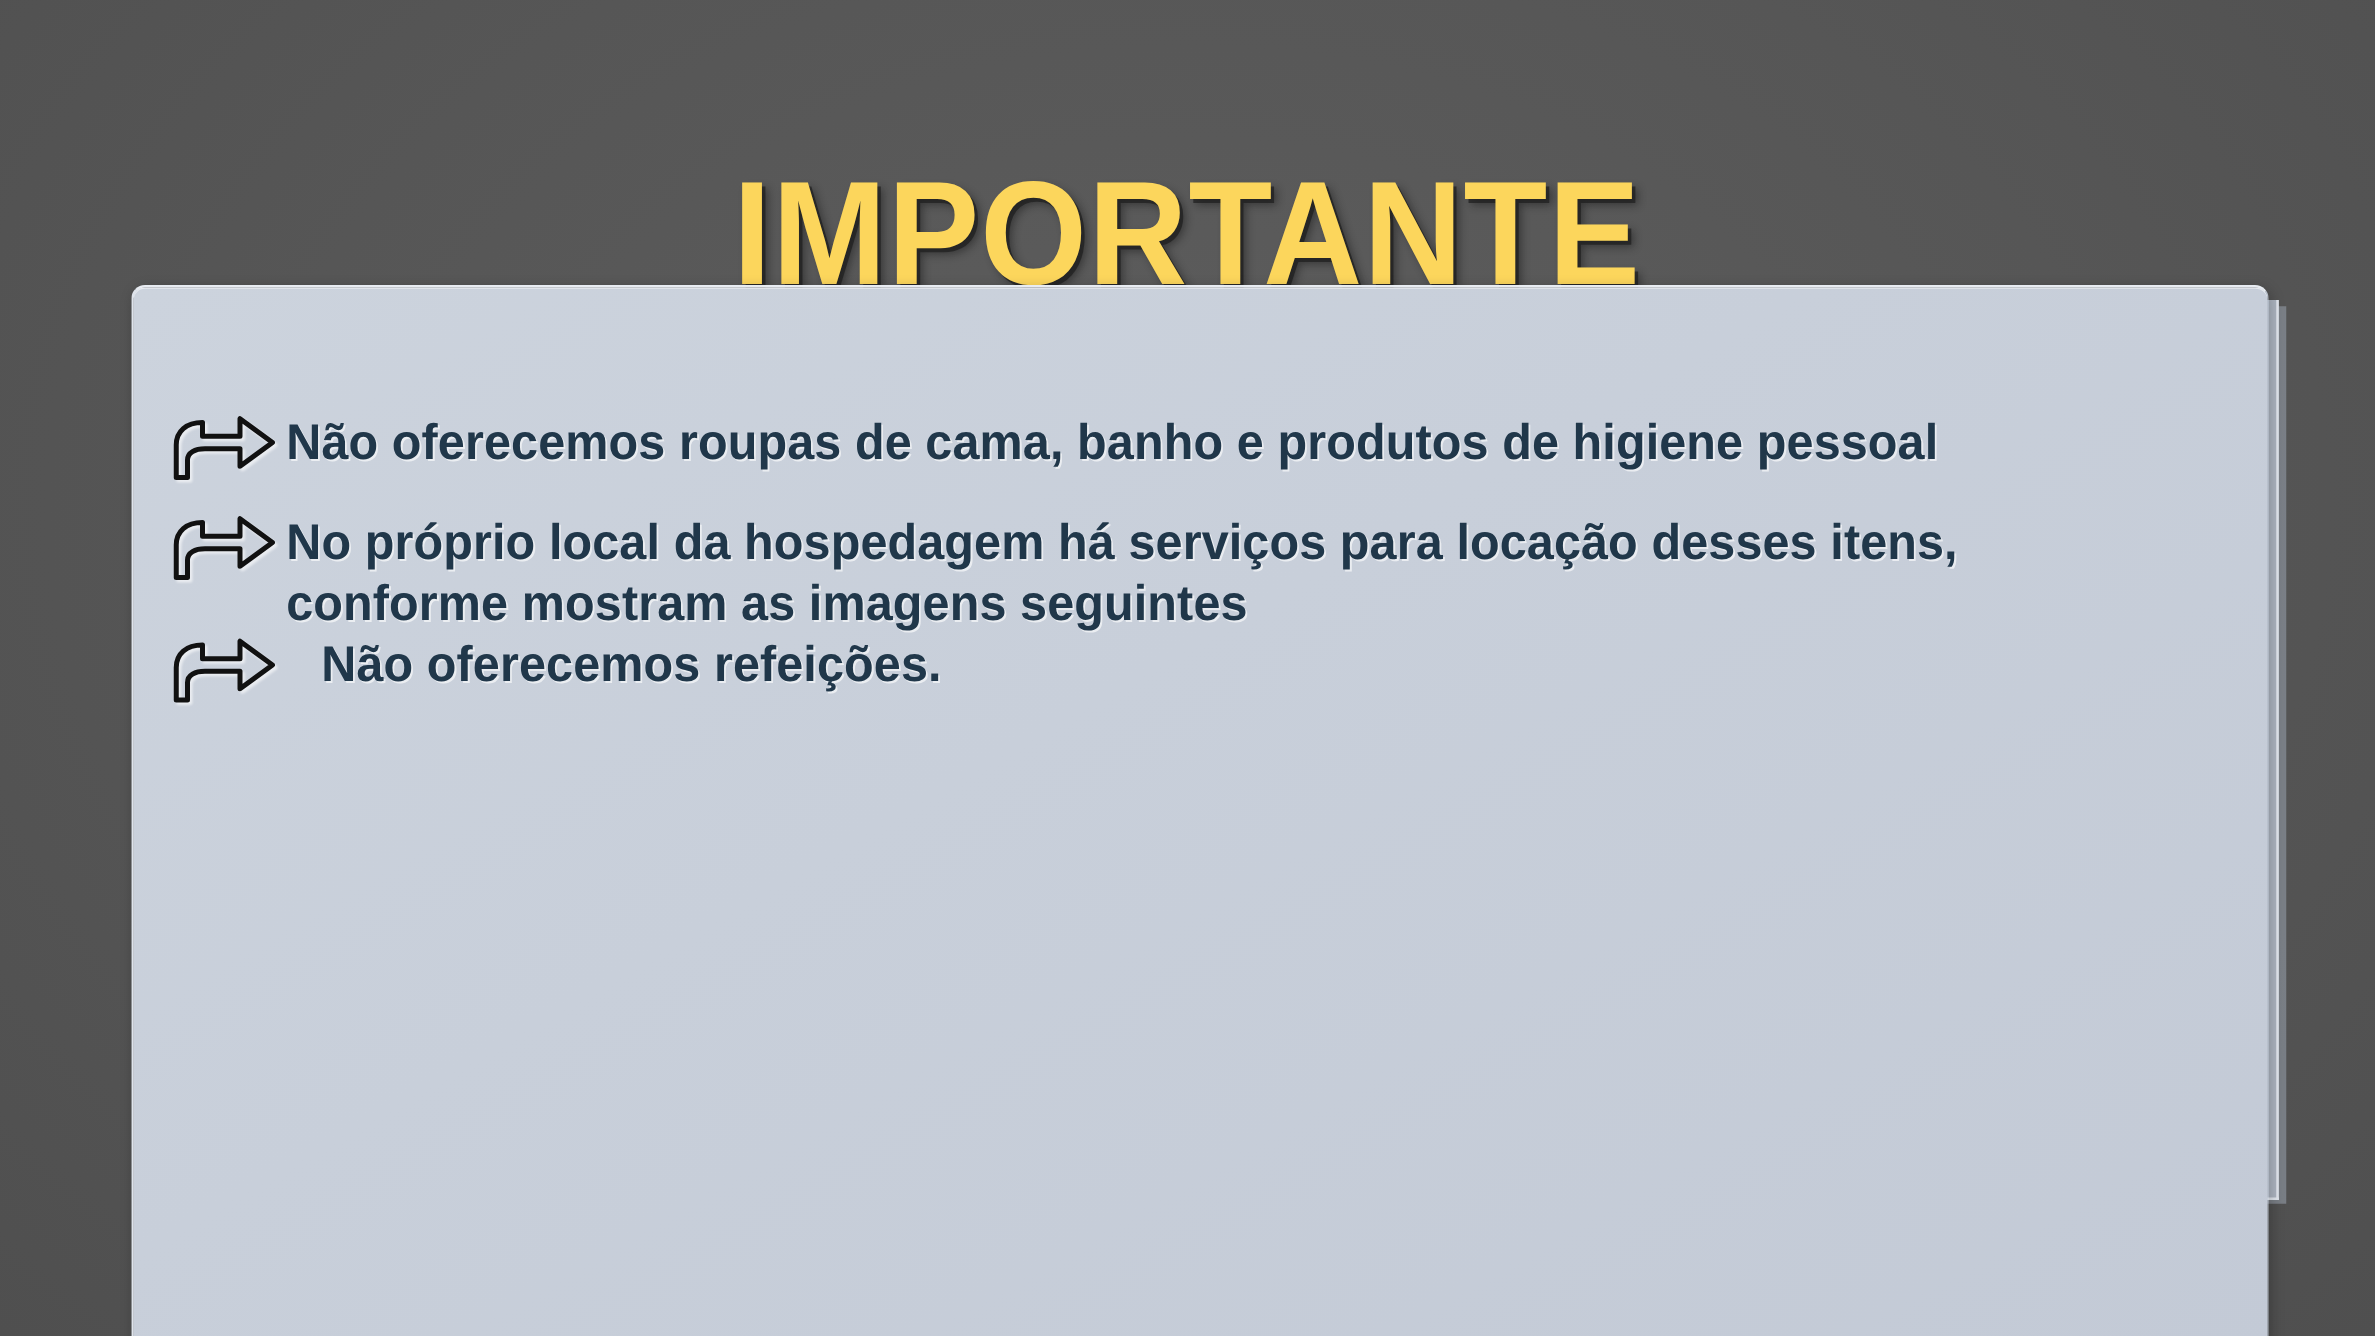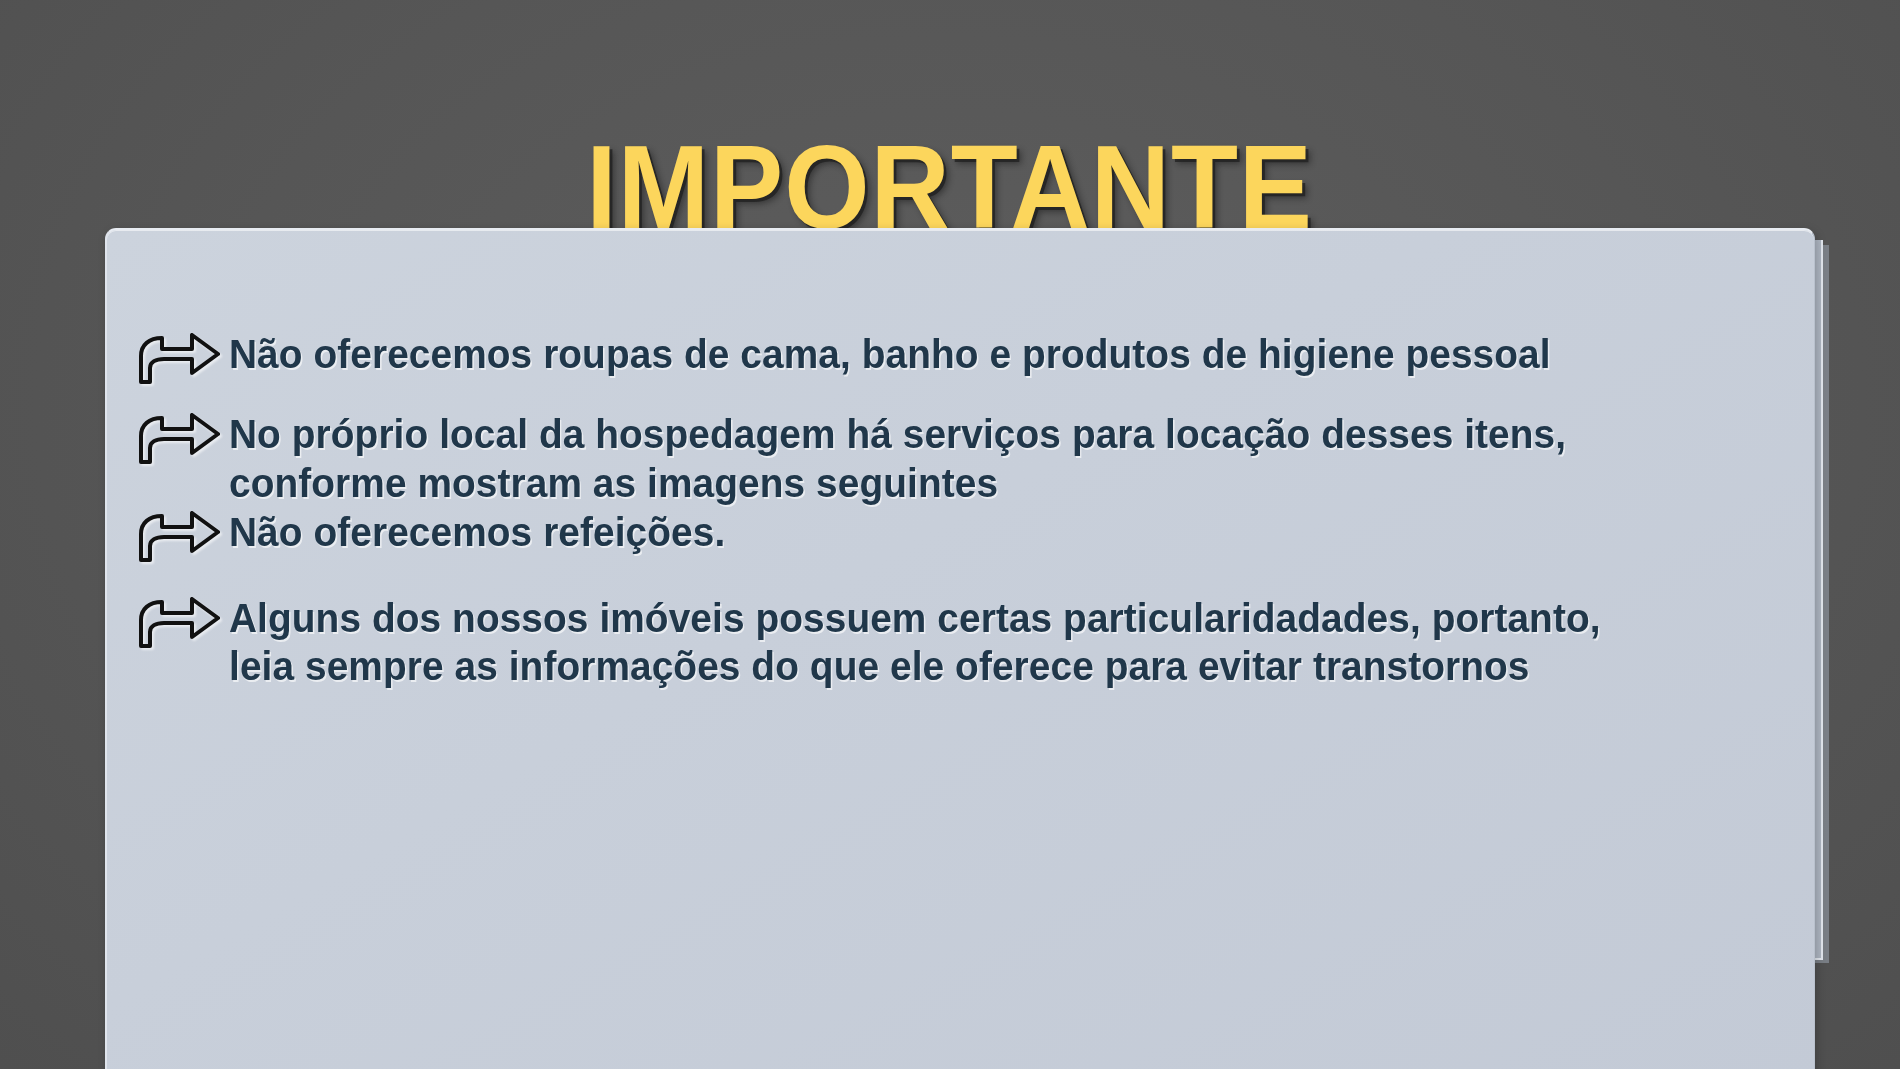--- a/index.html
+++ b/index.html
@@ -123,21 +123,21 @@
     text-shadow: 1.5px 1.5px 0 rgba(255,255,255,.62);
     letter-spacing: .1px;
     white-space: pre-line;
     transform: scaleX(0.97);
     transform-origin: 0 50%;
   }
 
   
   .bullet.b1 { margin-bottom: 22px; }
   .bullet.b2 { margin-bottom: 0; }
-  .bullet.b3 { margin-bottom: 28px; }
+  .bullet.b3 { margin-bottom: 28px; gap: 28px; }
   .bullet.b4 { margin-bottom: 10px; }
 </style>
 </head>
 <body>
 
 <div class="slide">
 
   <div class="title-wrap">
     <h1 class="title">IMPORTANTE</h1>
   </div>
@@ -170,26 +170,17 @@
       <div class="bullet b3">
         <span class="bullet-icon">
           <svg viewBox="0 0 86 56" xmlns="http://www.w3.org/2000/svg" aria-hidden="true">
             <path d="M25 6 C12 6 4 13 4 24 L4 50 L13 50 L13 36 C13 30 19 27 27 27 L55 27 L55 41 L81 22 L55 3 L55 17 L25 17 Z" fill="none" stroke="#111111" stroke-width="4" stroke-linejoin="round" stroke-linecap="round"></path>
           </svg>
         </span>
         <span class="bullet-text">Não oferecemos refeições.</span>
       </div>
 
 
-      <div class="bullet b5">
-        <span class="bullet-icon">
-          <svg viewBox="0 0 86 56" xmlns="http://www.w3.org/2000/svg" aria-hidden="true">
-            <path d="M25 6 C12 6 4 13 4 24 L4 50 L13 50 L13 36 C13 30 19 27 27 27 L55 27 L55 41 L81 22 L55 3 L55 17 L25 17 Z" fill="none" stroke="#111111" stroke-width="4" stroke-linejoin="round" stroke-linecap="round"></path>
-          </svg>
-        </span>
-        <span class="bullet-text">Alguns dos nossos imóveis possuem certas particularidadades, portanto,
-leia sempre as informações do que ele oferece para evitar transtornos</span>
-      </div>
 
     </div>
   </div>
 
 </div>
 
 </body></html>

